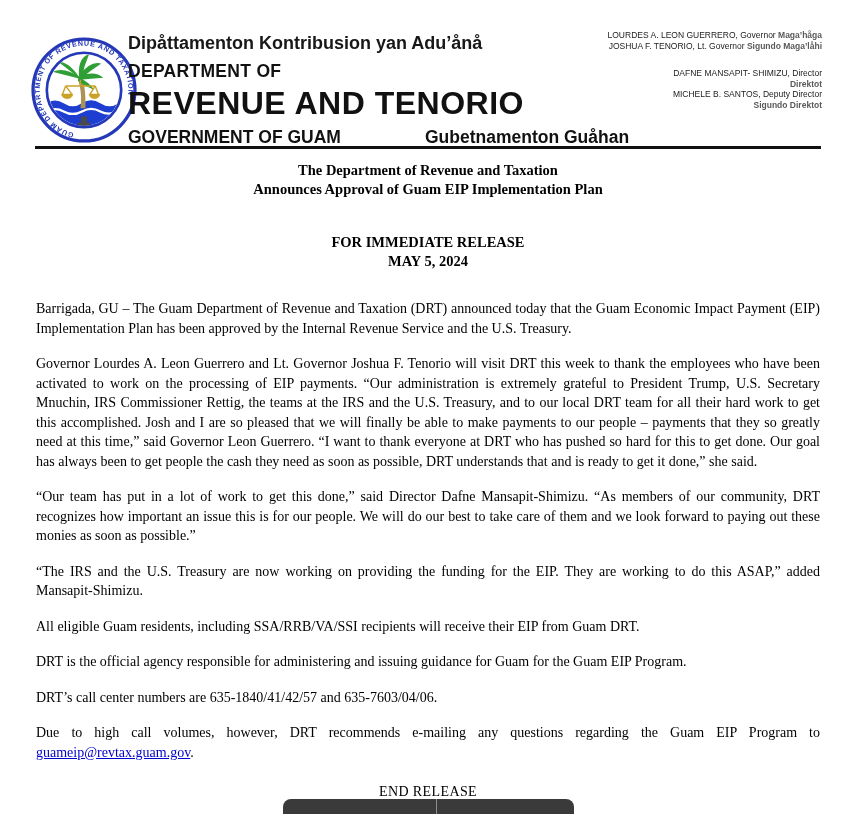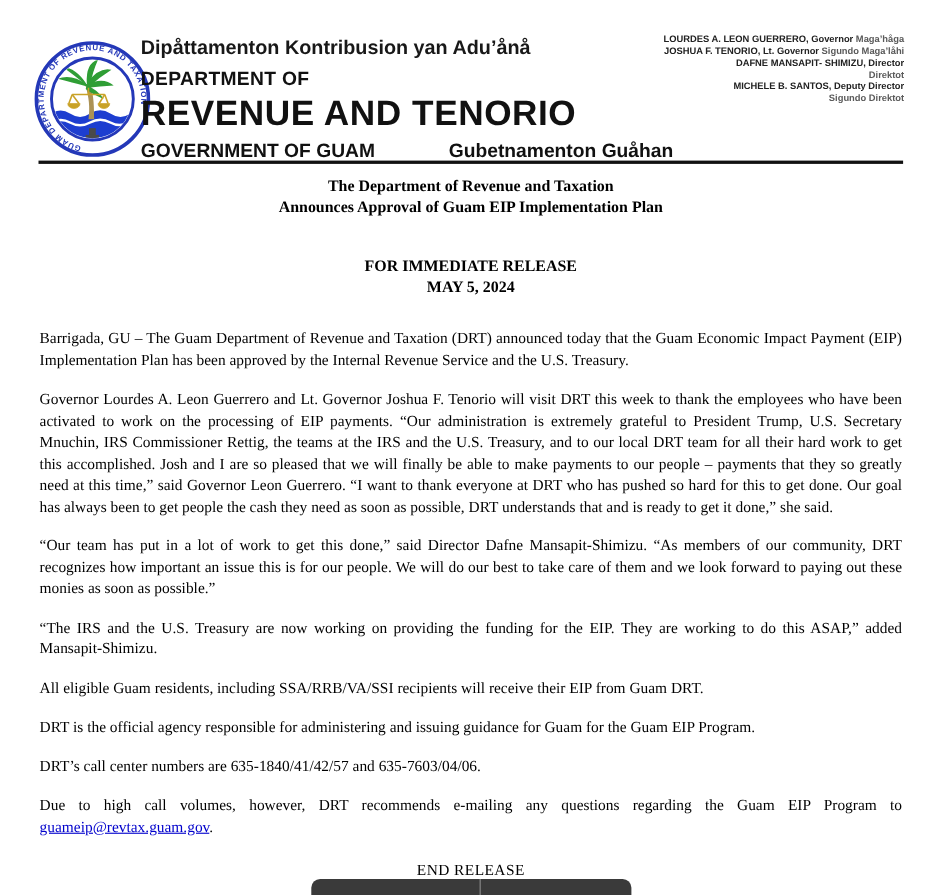--- a/index.html
+++ b/index.html
@@ -9,27 +9,27 @@
     font-family:"Liberation Sans", sans-serif; color:#111;
   }
 
   
   .logo { position:absolute; left:31px; top:37px; width:106px; height:106px; }
 
   .header-center { position:absolute; left:128px; top:33px; }
   .h-cham { font-size:18px; font-weight:bold; margin-bottom:7px; color:#181818; }
   .h-dept { font-size:17.5px; font-weight:bold; margin-bottom:3px; letter-spacing:.3px; }
   .h-rev  { font-size:32px;  font-weight:bold; letter-spacing:.5px; margin-bottom:5px; white-space:nowrap; }
-  .h-gov  { font-size:17.5px; font-weight:bold; display:flex; gap:67px; white-space:nowrap; }
+  .h-gov  { font-size:17.5px; font-weight:bold; display:flex; gap:84px; white-space:nowrap; }
 
   .header-right { position:absolute; right:34px; top:30px; text-align:right;
                   font-size:8.5px; line-height:10.5px; color:#222; }
-  .header-right .bold { font-weight:bold; }
+  .header-right .bold { font-weight:normal; }
   .header-right .cham { font-weight:bold; color:#5a5a5a; }
-  .directors { margin-top:1px;text-align:right; }
+  .directors { margin-top:17px;text-align:right; }
 
   .rule { position:absolute; left:35px; right:35px; top:146px; height:3px; background:#111; }
 
   
   .doc { position:absolute; left:36px; right:36px; top:161px;
          font-family:"Liberation Serif", serif; font-size:14px; color:#000; }
   .doc-title { text-align:center; font-weight:bold; font-size:14.5px; line-height:19px; }
   .release-head { text-align:center; font-weight:bold; font-size:14.5px; line-height:19px; margin-top:34px; }
   .body-text { margin-top:28px; }
   .body-text p { text-align:justify; line-height:19.5px; margin-bottom:16px; }

